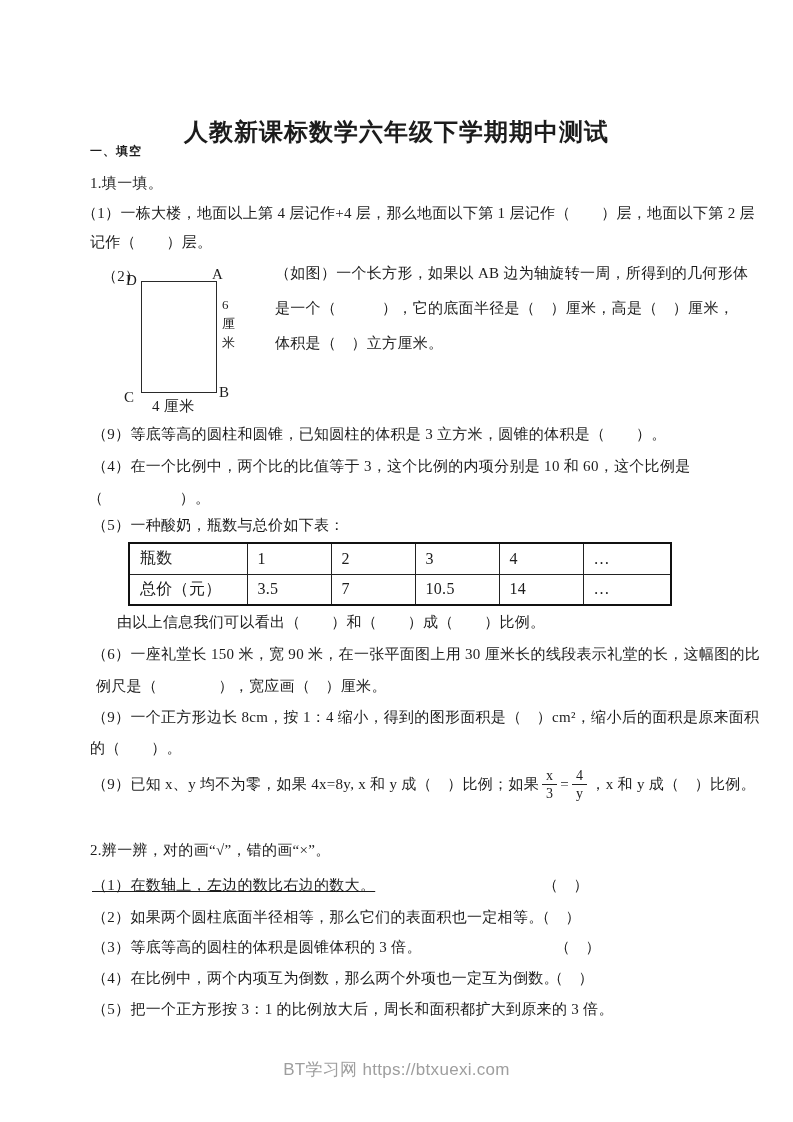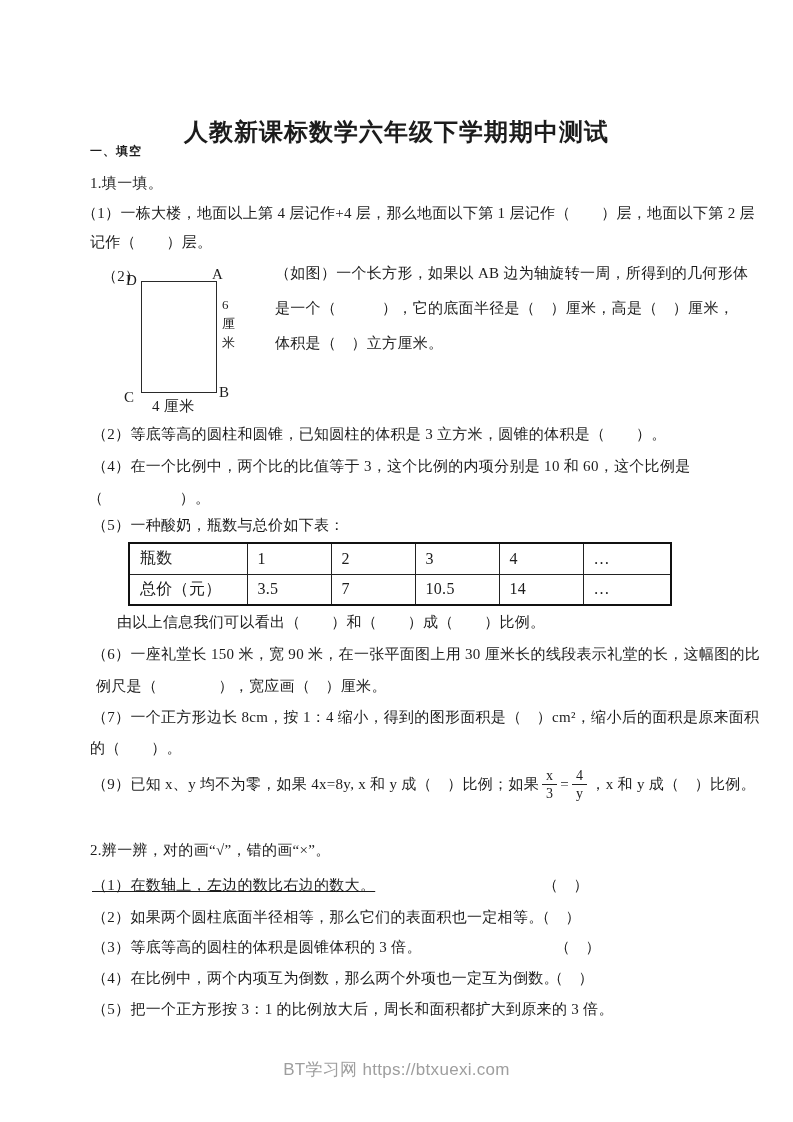--- a/index.html
+++ b/index.html
@@ -66,21 +66,21 @@
   <span class="fig-label" style="left:212px; top:266px;">A</span>
   <span class="fig-label" style="left:124px; top:389px;">C</span>
   <span class="fig-label" style="left:219px; top:384px;">B</span>
   <div class="vlabel">6厘米</div>
   <div class="line" style="left:152px; top:397px;">4 厘米</div>
 
   <div class="line" style="left:275px; top:264px;">（如图）一个长方形，如果以 AB 边为轴旋转一周，所得到的几何形体</div>
   <div class="line" style="left:275px; top:299px;">是一个（　　　），它的底面半径是（　）厘米，高是（　）厘米，</div>
   <div class="line" style="left:275px; top:334px;">体积是（　）立方厘米。</div>
 
-  <div class="line" style="left:92px; top:425px;">（2）等底等高的圆柱和圆锥，已知圆柱的体积是 3 立方米，圆锥的体积是（　　）。</div>
+  <div class="line" style="left:92px; top:425px;">（9）等底等高的圆柱和圆锥，已知圆柱的体积是 3 立方米，圆锥的体积是（　　）。</div>
 
   <div class="line" style="left:92px; top:457px;">（4）在一个比例中，两个比的比值等于 3，这个比例的内项分别是 10 和 60，这个比例是</div>
   <div class="line" style="left:88px; top:489px;">（　　　　　）。</div>
 
   <div class="line" style="left:92px; top:516px;">（5）一种酸奶，瓶数与总价如下表：</div>
 
   <table class="price-table">
     <tbody>
         <tr>
       <td class="col-head">瓶数</td>
@@ -99,21 +99,21 @@
       <td class="col-dots">…</td>
     </tr>
   </tbody>
     </table>
 
   <div class="line" style="left:117px; top:613px;">由以上信息我们可以看出（　　）和（　　）成（　　）比例。</div>
 
   <div class="line" style="left:92px; top:645px;">（6）一座礼堂长 150 米，宽 90 米，在一张平面图上用 30 厘米长的线段表示礼堂的长，这幅图的比</div>
   <div class="line" style="left:96px; top:677px;">例尺是（　　　　），宽应画（　）厘米。</div>
 
-  <div class="line" style="left:92px; top:708px;">（7）一个正方形边长 8cm，按 1：4 缩小，得到的图形面积是（　）cm²，缩小后的面积是原来面积</div>
+  <div class="line" style="left:92px; top:708px;">（9）一个正方形边长 8cm，按 1：4 缩小，得到的图形面积是（　）cm²，缩小后的面积是原来面积</div>
   <div class="line" style="left:90px; top:739px;">的（　　）。</div>
 
   <div class="line frac-row" style="left:92px; top:768px;">
     <span>（9）已知 x、y 均不为零，如果 4x=8y, x 和 y 成（　）比例；如果</span>
     <span class="frac">
       <span class="num">x</span>
       <span class="den">3</span>
     </span>
     <span>=</span>
     <span class="frac">

